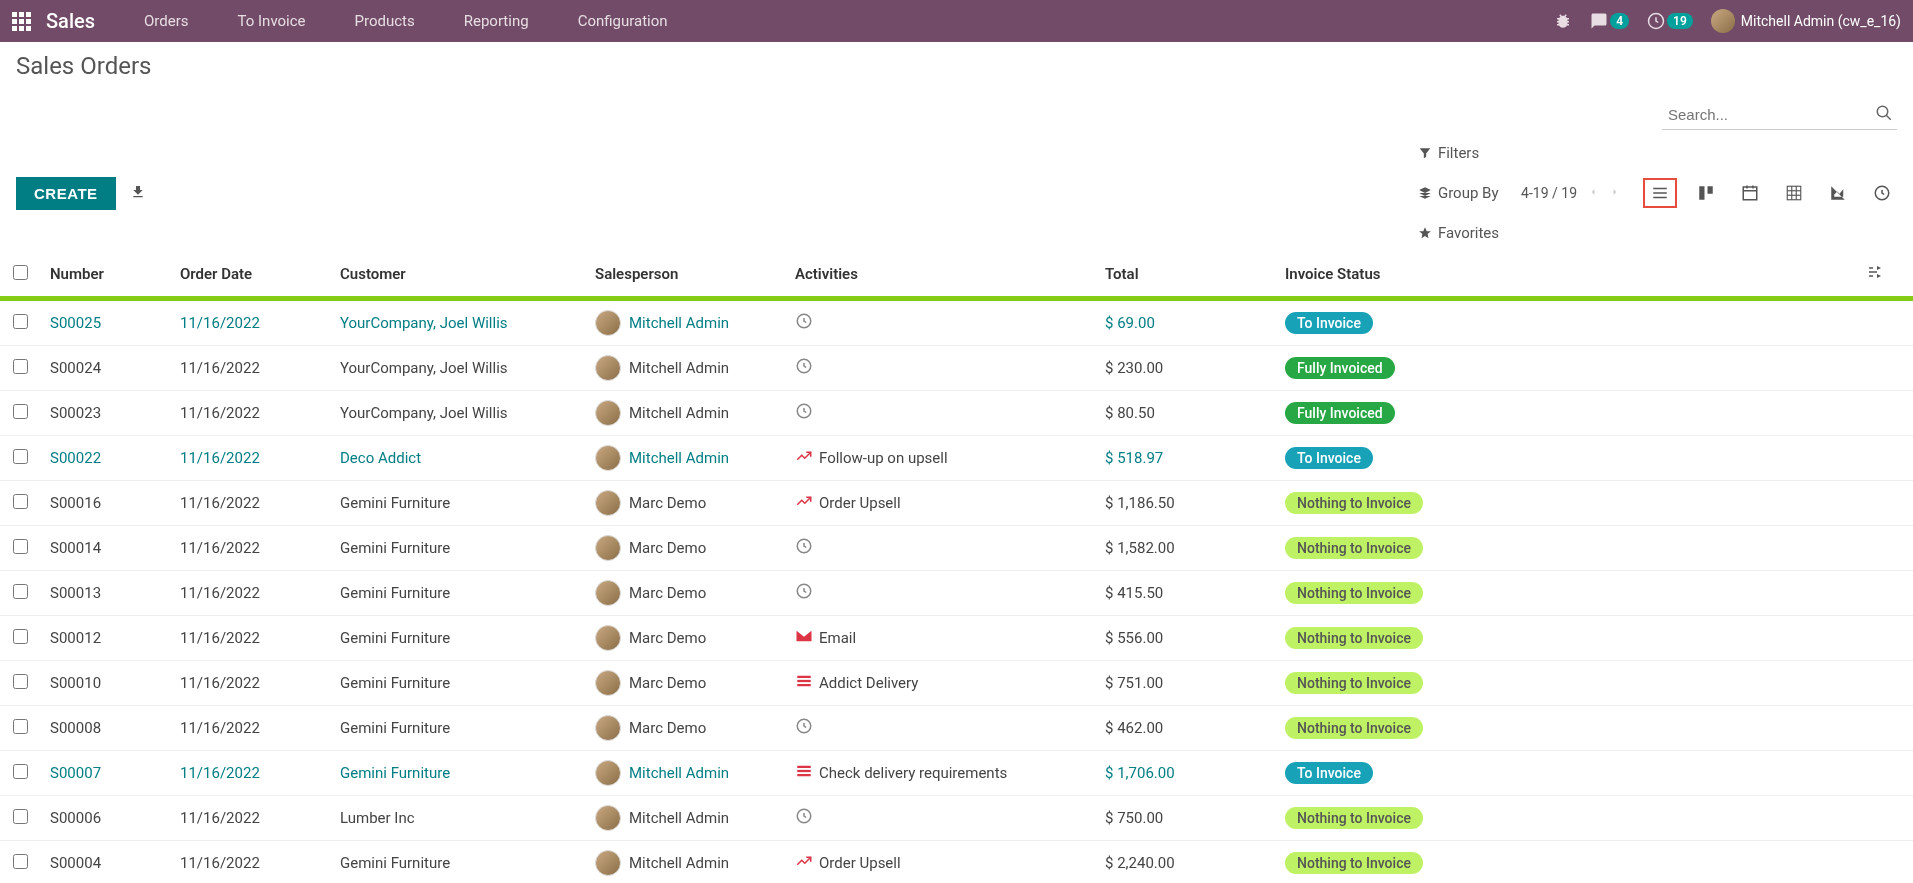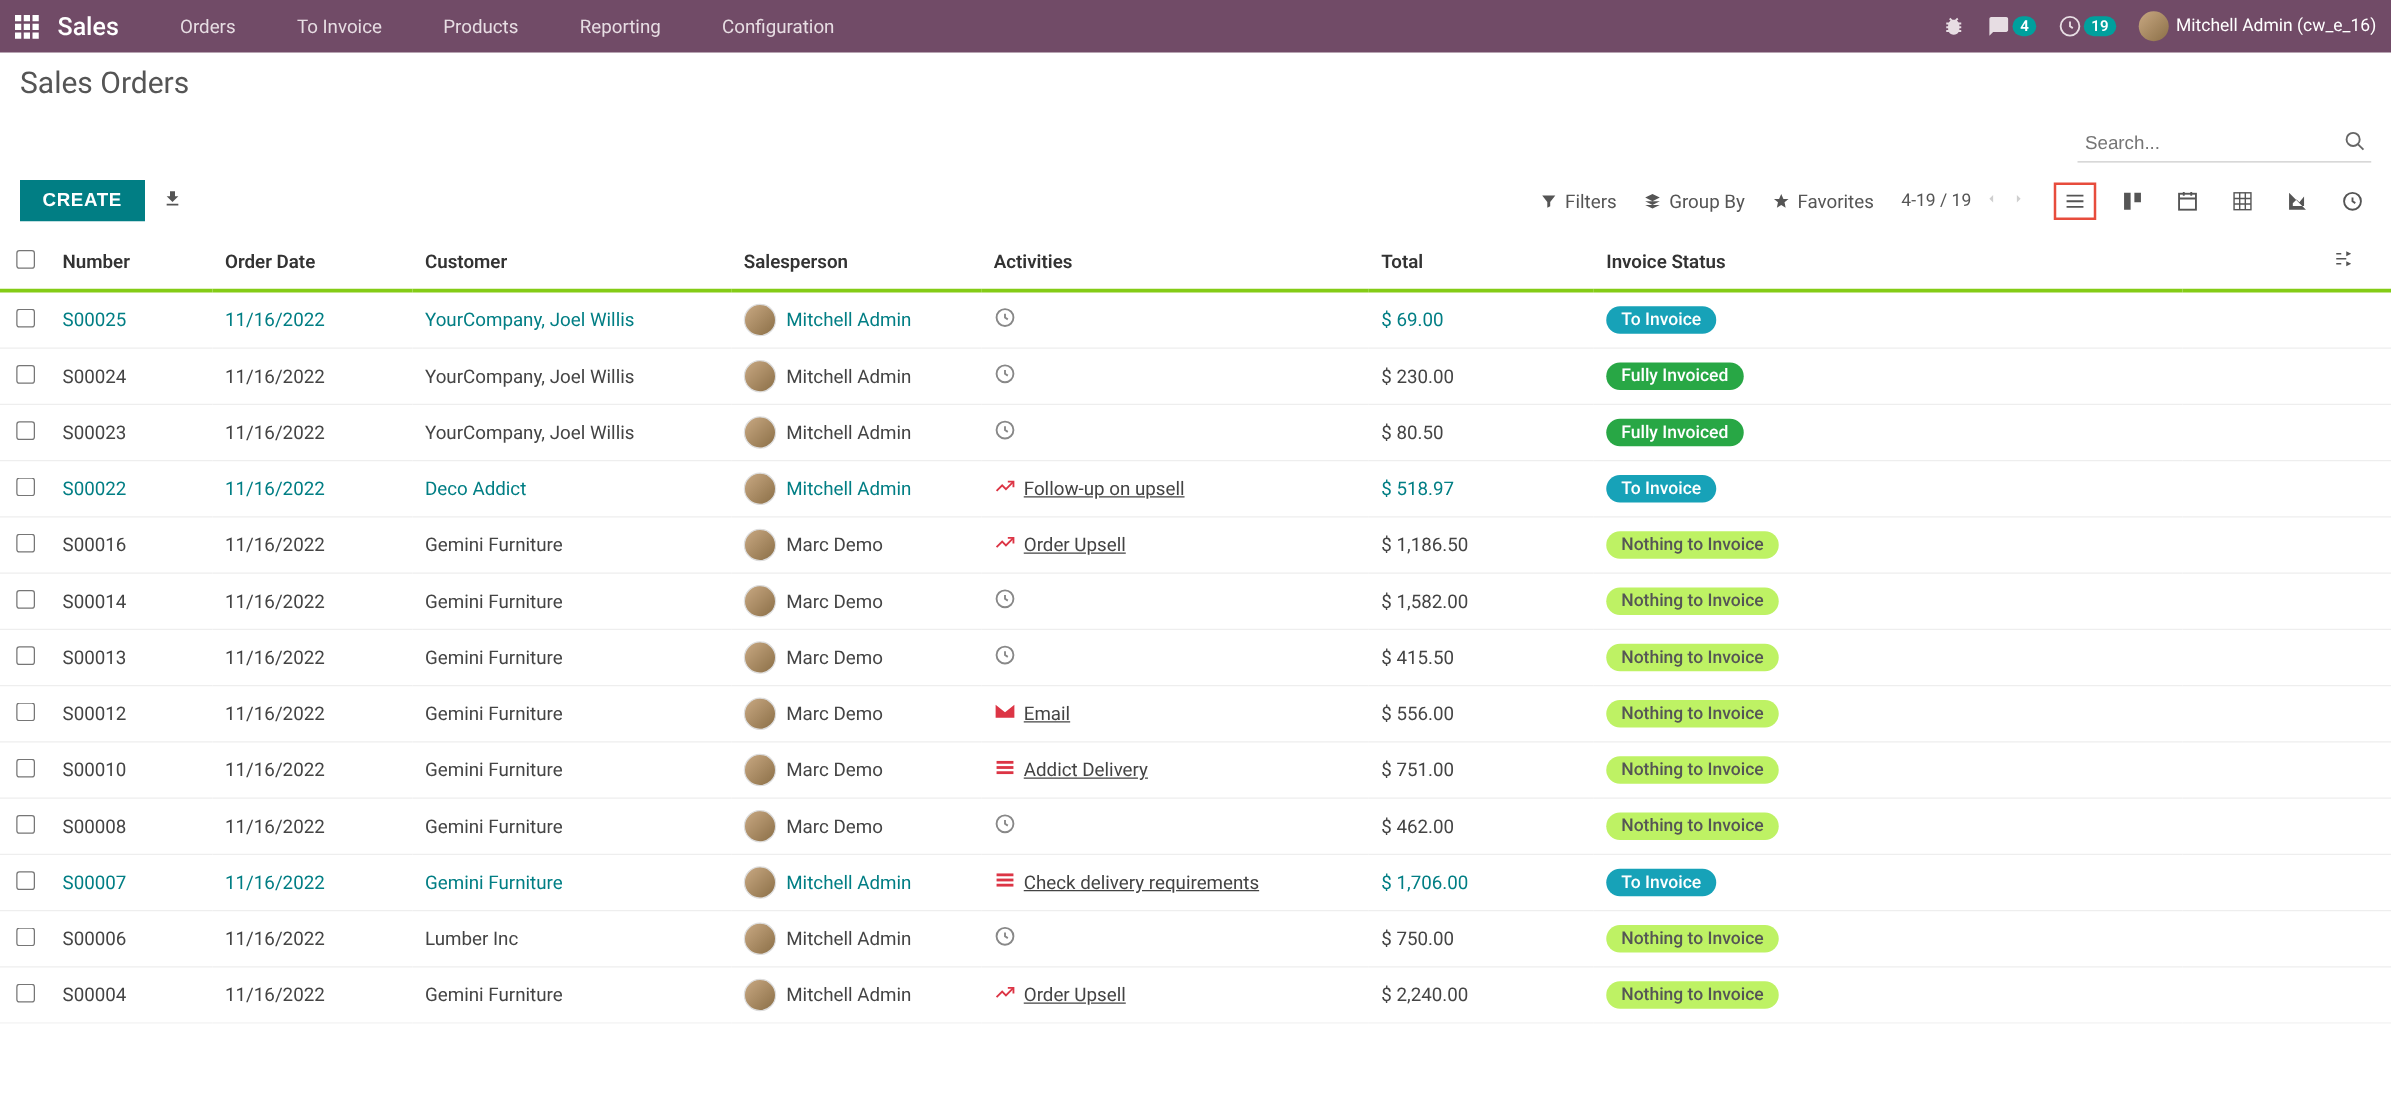--- a/index.html
+++ b/index.html
@@ -21,42 +21,42 @@
 .cp-title { font-size: 24px; color: #555; flex: 0 0 auto; }
 .cp-search-wrap { margin-left: auto; flex: 1 1 55%; max-width: 780px; position: relative; }
 .cp-search { width: 100%; border: none; border-bottom: 1px solid #ccc; padding: 6px 30px 6px 6px; font-size: 15px; outline: none; }
 .cp-search-icon { position: absolute; right: 4px; top: 4px; }
 .cp-search-icon svg { width: 18px; height: 18px; stroke: #666; fill: none; }
 .cp-bottom { display: flex; align-items: center; margin-top: 14px; }
 .btn-create { background: #017e84; color: #fff; border: none; padding: 8px 18px; font-size: 15px; font-weight: 600; cursor: pointer; letter-spacing: 0.5px; }
 .btn-download { margin-left: 14px; cursor: pointer; }
 .btn-download svg { width: 16px; height: 16px; fill: #555; }
 .cp-toolbar { margin-left: auto; display: flex; align-items: center; gap: 22px; flex-wrap: nowrap; }
-.cp-filter-group { display: flex; gap: 22px; }
+.cp-filter-group { display: flex; gap: 22px; flex-direction: column; }
 .cp-filter-btn { display: flex; align-items: center; gap: 6px; color: #555; cursor: pointer; font-size: 15px; }
 .cp-filter-btn svg { width: 14px; height: 14px; fill: #555; }
 .cp-pager { display: flex; align-items: center; gap: 10px; color: #555; font-size: 14px; }
 .cp-pager-arrow { cursor: pointer; opacity: 0.4; }
 .cp-pager-arrow svg { width: 12px; height: 12px; fill: #888; }
 .cp-views { display: flex; align-items: center; gap: 14px; }
 .cp-view-btn { cursor: pointer; padding: 6px; display: flex; align-items: center; justify-content: center; }
 .cp-view-btn svg { width: 18px; height: 18px; fill: #555; }
 .cp-view-btn.active { border: 2px solid #e74c3c; padding: 4px 6px; }
 .table-wrap { margin-top: 10px; width: 100%; overflow-x: hidden; }
 table { width: 100%; border-collapse: collapse; }
-thead th { text-align: left; font-weight: 600; color: #333; padding: 12px 10px; border-bottom: 3px solid #84cc16; font-size: 15px; }
+thead th { text-align: left; font-weight: 600; color: #333; padding: 12px 10px; border-bottom: 5px solid #84cc16; font-size: 15px; }
 thead th.num, tbody td.num { text-align: left; }
 tbody tr { border-bottom: 1px solid #eee; }
 tbody td { padding: 9px 10px; font-size: 15px; color: #444; vertical-align: middle; }
 .checkbox-cell { width: 40px; text-align: center; }
 .checkbox-cell input { width: 15px; height: 15px; cursor: pointer; }
 .link-blue { color: #017e84; cursor: pointer; }
 .avatar-cell { display: flex; align-items: center; gap: 8px; }
 .avatar-sm { width: 26px; height: 26px; border-radius: 50%; background: linear-gradient(135deg,#c8a882,#8b6f47); flex-shrink:0; border: 1px solid #ddd; }
-.activity-cell { display: flex; align-items: center; gap: 6px; text-decoration: underline; }
+.activity-cell { display: flex; align-items: center; gap: 6px; }
 .activity-clock svg { width: 18px; height: 18px; fill: none; stroke: #888; stroke-width: 2; }
 .activity-red svg { width: 18px; height: 18px; fill: #dc3545; }
 .activity-red-stroke svg { width: 18px; height: 18px; fill: none; stroke: #dc3545; stroke-width: 2; }
 .status-pill { display: inline-block; padding: 3px 12px; border-radius: 14px; font-size: 14px; font-weight: 500; color: #fff; }
 .pill-to-invoice { background: #17a2b8; }
 .pill-fully { background: #28a745; }
 .pill-nothing { background: #bef264; color: #555; }
 .th-settings { text-align: right; padding-right: 30px; }
 .th-settings svg { width: 16px; height: 16px; fill: #555; cursor: pointer; }
 .col-number { width: 130px; }

